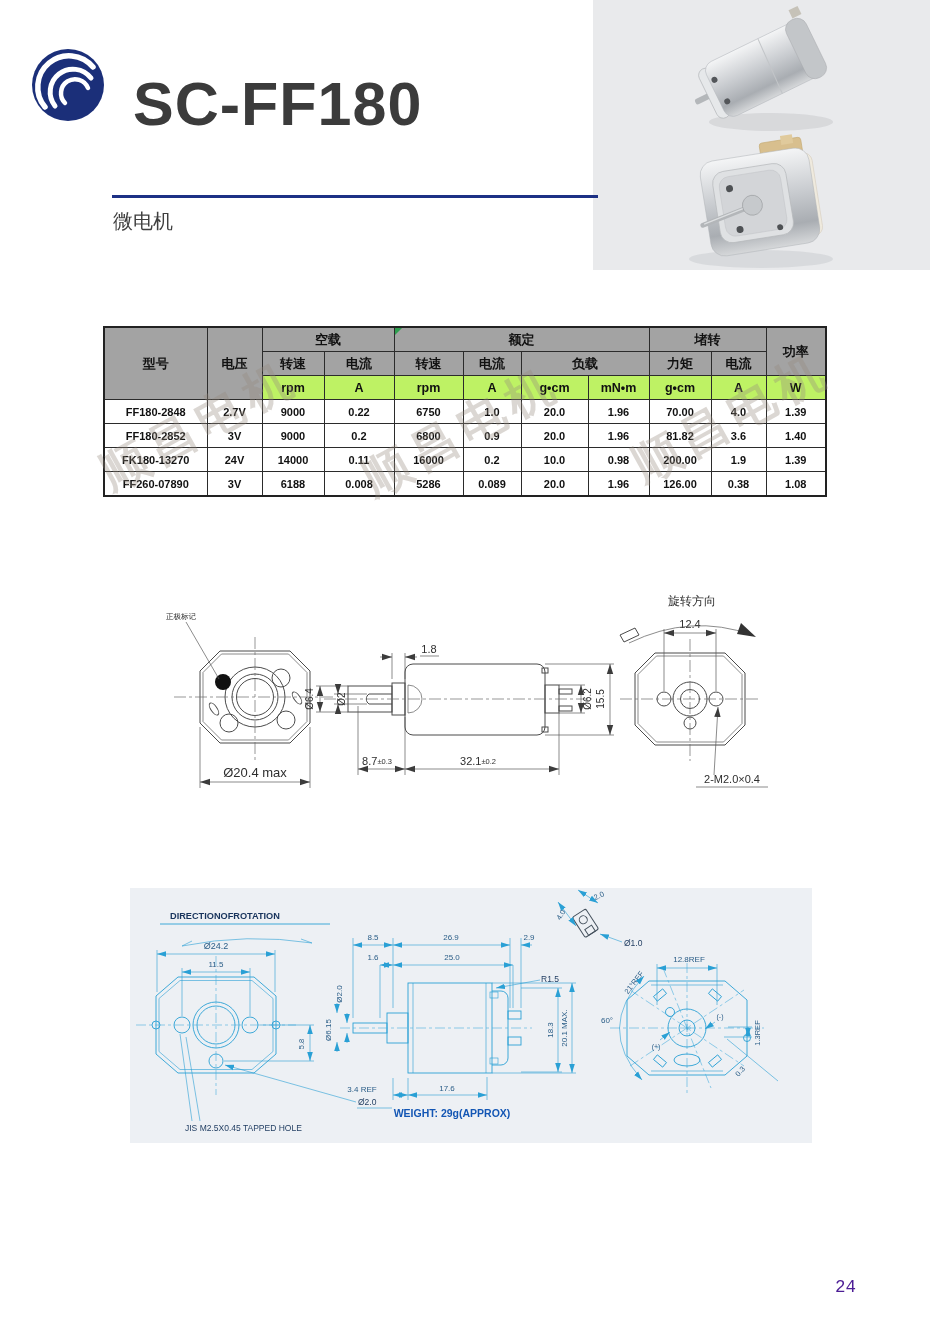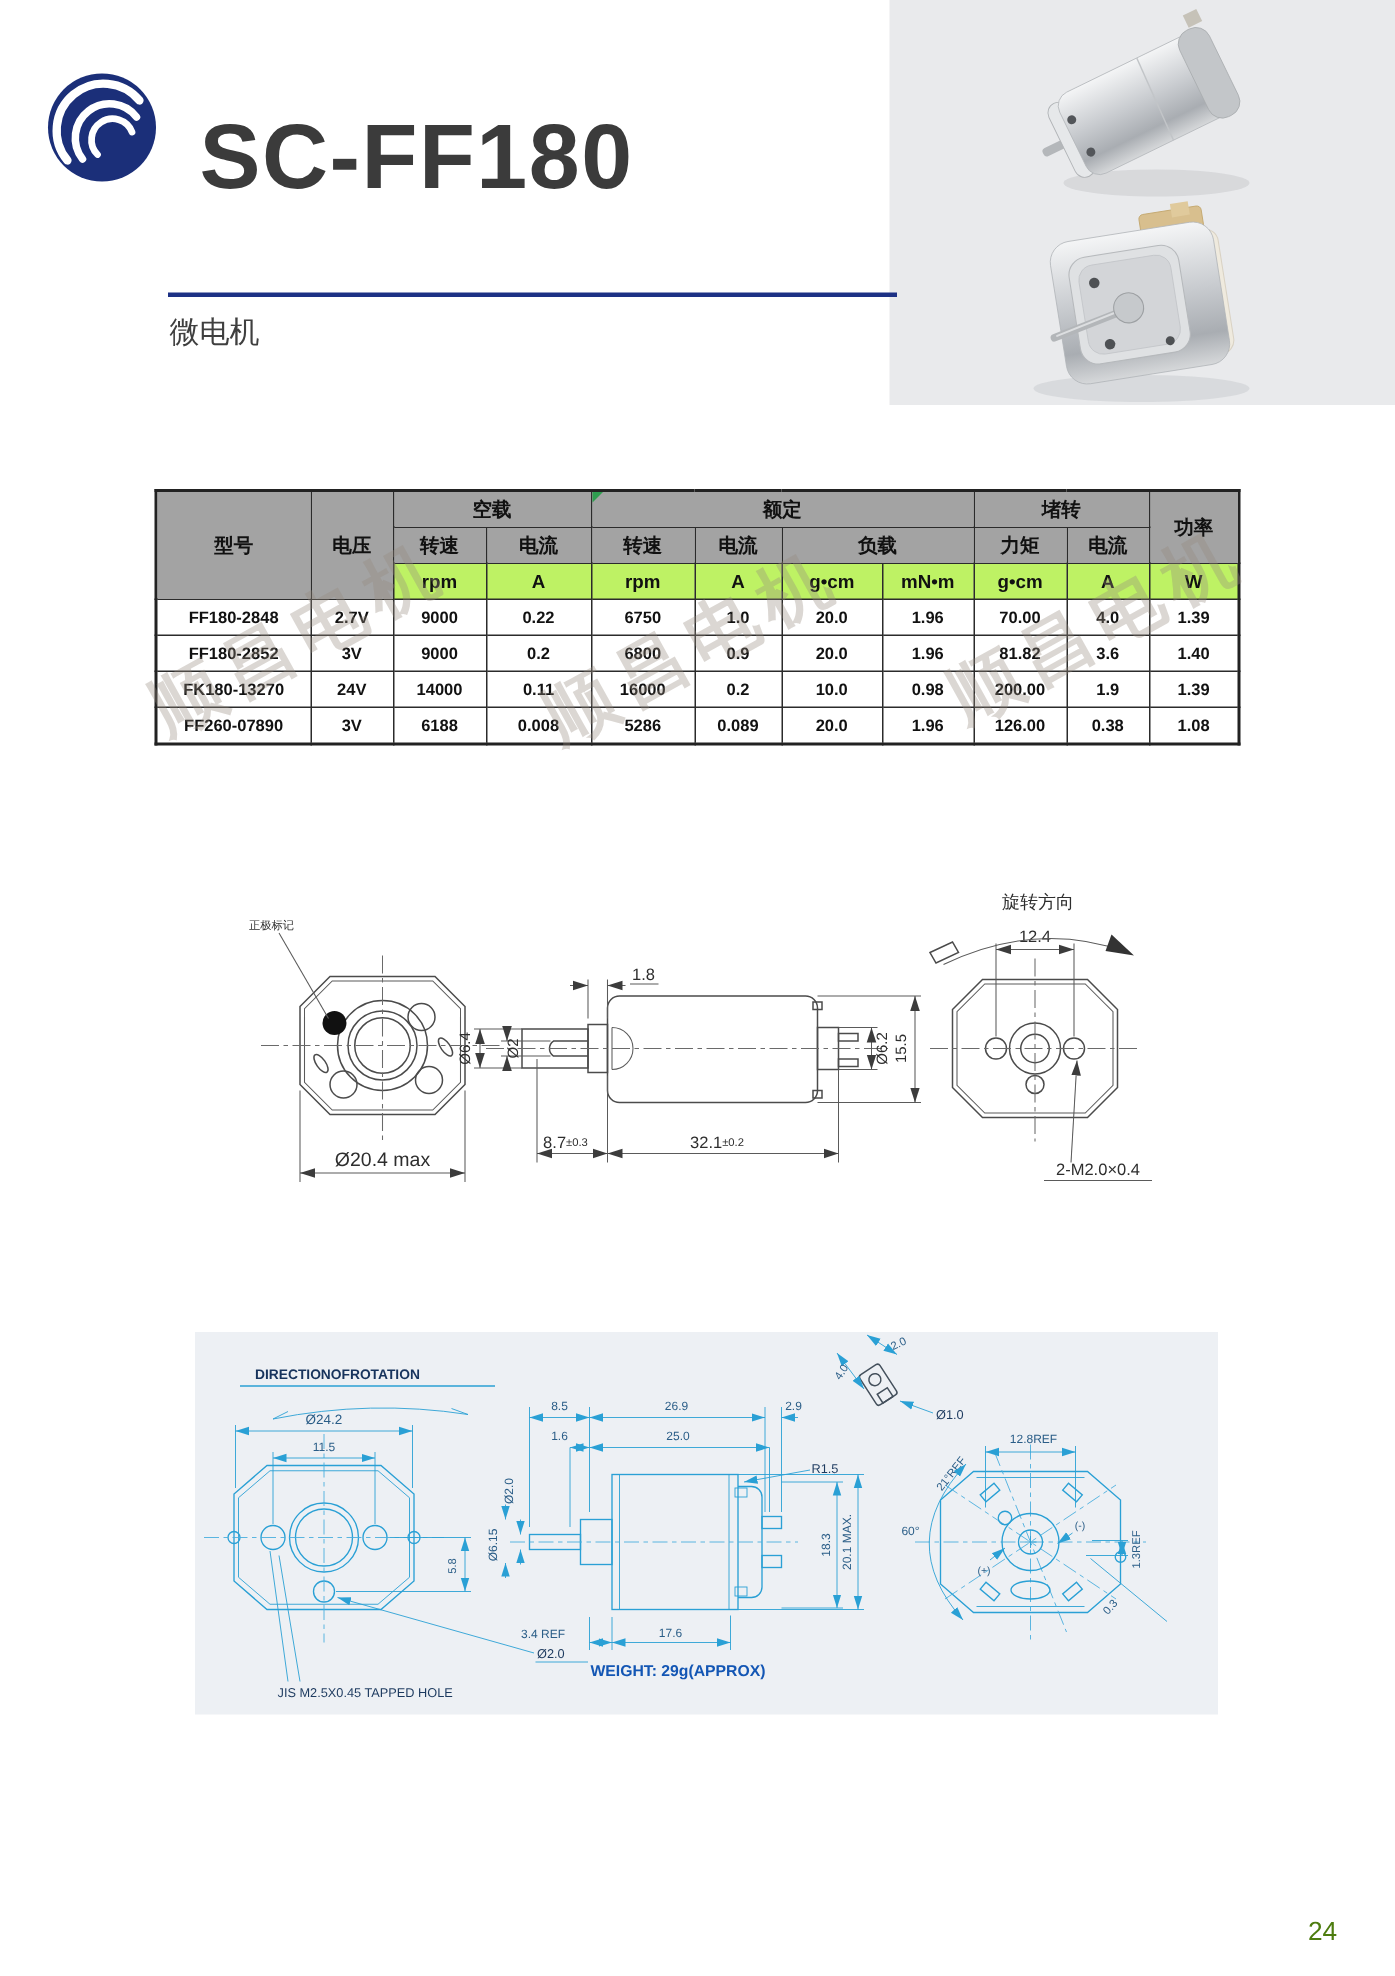--- a/index.html
+++ b/index.html
@@ -41,21 +41,21 @@
   .drawing2-panel{position:absolute;left:130px;top:888px;width:682px;height:255px;background:#edf0f4;}
   .d2 .ln{stroke:#2aa0d5;fill:none;stroke-width:0.9;}
   .d2 .thin{stroke:#2aa0d5;fill:none;stroke-width:0.6;}
   .d2 .cl{stroke:#49aede;fill:none;stroke-width:0.6;stroke-dasharray:10 3 3 3;}
   .d2 .dk{stroke:#44505c;fill:none;stroke-width:1;}
   .d2 text{fill:#2a5d87;font-family:"Liberation Sans",sans-serif;text-anchor:middle;font-size:8px;}
   .d2 .ttl{fill:#17335c;font-weight:bold;font-size:9.2px;text-anchor:start;}
   .d2 .wt{fill:#1356b4;font-weight:bold;font-size:10.5px;}
   .d2 .lab{text-anchor:start;font-size:8.5px;fill:#1d3a5f;}
 
-  .page-number{position:absolute;left:872px;top:1277px;font-size:17.5px;color:#4d7c0f;}
+  .page-number{position:absolute;left:835px;top:1277px;font-size:17.5px;color:#4c1d95;font-family:Liberation Mono, monospace;}
 </style>
 </head>
 <body>
 
 <div class="page">
 
   <div class="photo-panel">
     <svg width="337" height="270" viewBox="0 0 337 270">
       <defs>
         <linearGradient id="mg1" x1="0" y1="0" x2="0" y2="1">

